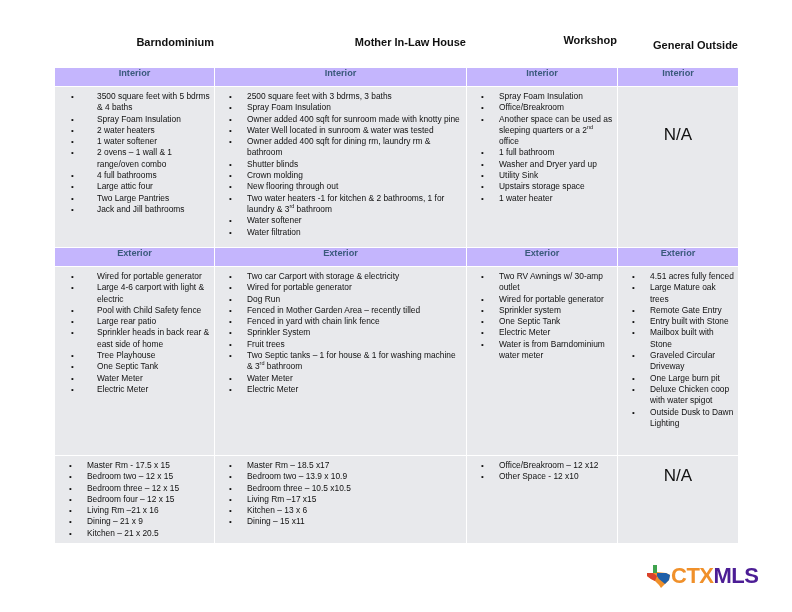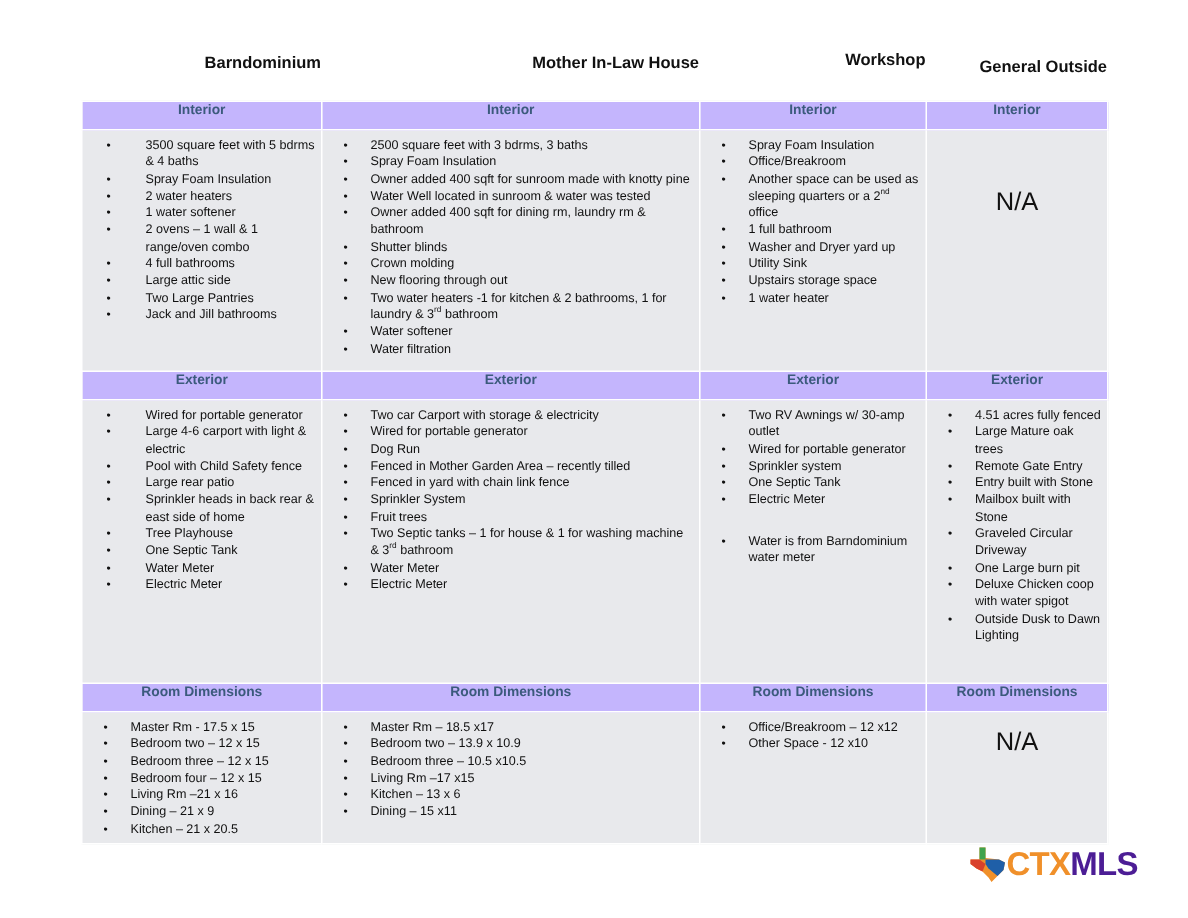--- a/index.html
+++ b/index.html
@@ -20,21 +20,21 @@
   }
   ul { list-style: none; margin: 0; padding: 4px 4px 4px 14px; }
   li {
     position: relative; font-size: 8.4px; line-height: 11.3px; color: #111;
     padding-left: 22px;
   }
   li::before { content: "•"; position: absolute; left: 0; top: 0; font-size: 8px; }
   .c1 li { padding-left: 28px; }
   .c1 li::before { left: 2px; }
   .c2 li, .c3 li, .c4 li { padding-left: 18px; }
-  li.gap { margin-top: 16px; }
+  li.gap { margin-top: 0; }
   .na { font-size: 17px; text-align: center; color: #111; }
   td.int-body { height: 160px; }
   td.ext-body { height: 188px; }
   td.dim-body { height: 82px; }
   .na-int { padding-top: 38px; }
   .na-dim { padding-top: 10px; }
   sup { font-size: 5.5px; vertical-align: super; line-height: 0; }
   .logo { position: absolute; left: 646px; top: 563px; width: 120px; height: 26px; }
   .logo-text { position: absolute; left: 25px; top: 0px; font-size: 22px; font-weight: bold; letter-spacing: -0.5px; line-height: 26px; }
   .logo-ctx { color: #f0902a; }
@@ -66,21 +66,21 @@
   </tr>
   <tr>
     <td class="int-body c1">
           <ul>
             <li>3500 square feet with 5 bdrms &amp; 4 baths</li>
             <li>Spray Foam Insulation</li>
             <li>2 water heaters</li>
             <li>1 water softener</li>
             <li>2 ovens – 1 wall &amp; 1 range/oven combo</li>
             <li>4 full bathrooms</li>
-            <li>Large attic side</li>
+            <li>Large attic four</li>
             <li>Two Large Pantries</li>
             <li>Jack and Jill bathrooms</li>
           </ul>
         </td>
     <td class="int-body c2">
           <ul>
             <li>2500 square feet with 3 bdrms, 3 baths</li>
             <li>Spray Foam Insulation</li>
             <li>Owner added 400 sqft for sunroom made with knotty pine</li>
             <li>Water Well located in sunroom &amp; water was tested</li>
@@ -161,26 +161,20 @@
             <li>Entry built with Stone</li>
             <li>Mailbox built with Stone</li>
             <li>Graveled Circular Driveway</li>
             <li>One Large burn pit</li>
             <li>Deluxe Chicken coop with water spigot</li>
             <li>Outside Dusk to Dawn Lighting</li>
           </ul>
         </td>
   </tr>
   <tr>
-    <td class="head">Room Dimensions</td>
-    <td class="head">Room Dimensions</td>
-    <td class="head">Room Dimensions</td>
-    <td class="head">Room Dimensions</td>
-  </tr>
-  <tr>
     <td class="dim-body c2">
           <ul>
             <li>Master Rm - 17.5 x 15</li>
             <li>Bedroom two – 12 x 15</li>
             <li>Bedroom three – 12 x 15</li>
             <li>Bedroom four – 12 x 15</li>
             <li>Living Rm –21 x 16</li>
             <li>Dining – 21 x 9</li>
             <li>Kitchen – 21 x 20.5</li>
           </ul>

